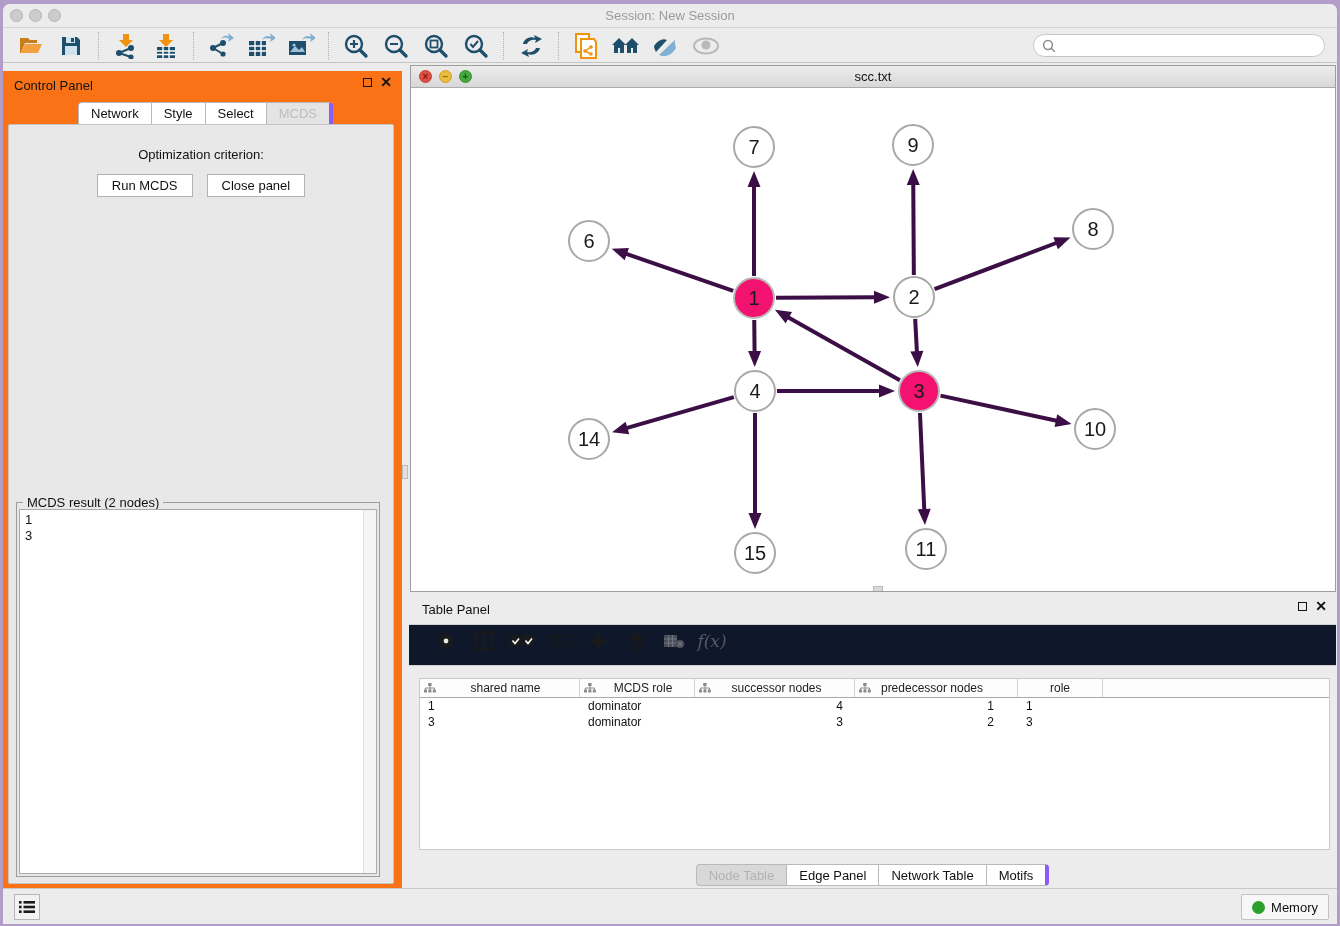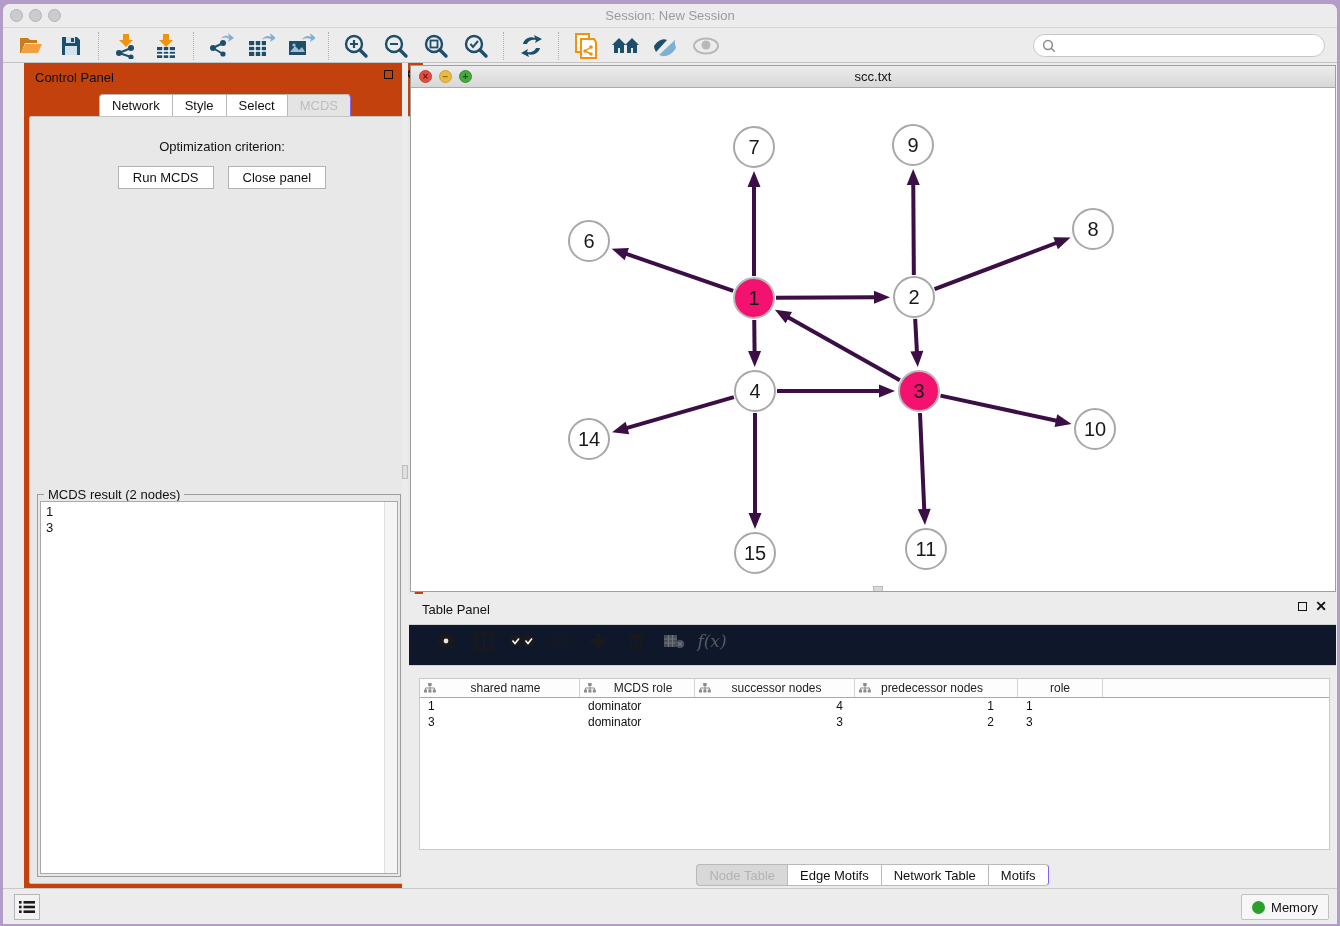--- a/index.html
+++ b/index.html
@@ -26,31 +26,31 @@
                border:1px solid #c6c6c6; border-radius:12px; display:flex; align-items:center; padding:0 8px; }
   .searchbox input { border:none; outline:none; flex:1; font-size:12px; margin-left:5px; background:transparent; }
 
   
   .main { position:absolute; left:0; right:0; top:59px; bottom:36px; }
   .vdivider { position:absolute; left:399px; top:0; bottom:0; width:6px; background:#ececec; }
   .vhandle { position:absolute; left:0; top:402px; width:6px; height:14px; background:#e0e0e0;
              border:1px solid #bdbdbd; }
 
   
-  .cpanel { position:absolute; left:0; top:0; width:399px; bottom:0; background:#c2410c;margin-left:21px; }
+  .cpanel { position:absolute; left:0; top:8px; width:399px; bottom:0; background:#f97316; }
   .panel-head { position:absolute; left:0; right:0; top:0; height:26px; }
   .panel-title { position:absolute; left:11px; top:7px; font-size:13px; color:#111; }
   .ph-btns { position:absolute; right:10px; top:7px; display:flex; gap:8px; align-items:center; }
   .float-ic { width:9px; height:9px; border:1.6px solid #111; display:inline-block; }
   .close-ic { font-size:14px; font-weight:bold; color:#111; line-height:9px; }
   .cp-tabs { position:absolute; left:75px; top:31px; display:flex; }
   .tab { font-size:13px; padding:3px 12px 4px; border:1px solid #b9b9b9; border-right:none;
          background:#fff; color:#111; }
   .tab:first-child { border-radius:4px 0 0 0; }
-  .tab:last-child { border-right:1px solid #8b5cf6; border-radius:0 4px 0 0; }
+  .tab:last-child { border-right:4px solid #8b5cf6; border-radius:0 4px 0 0; }
   .tab.sel { background:#e4e4e4; color:#bdbdbd; border-bottom-color:#e4e4e4; }
   .cp-content { position:absolute; left:5px; right:8px; top:53px; bottom:4px; background:#e8e8e8;
                 border:1px solid #c5c5c5; border-radius:2px; }
   .opt-label { margin-top:22px; text-align:center; font-size:13px; color:#111; }
   .dropdown { position:relative; margin:10px auto 0; width:312px; height:22px; background:#fff;
               border:1px solid #b2b2b2; border-radius:4px; font-size:13px; color:#111;
               display:flex; align-items:center; padding:0 22px 0 10px; }
   .dd-arrows { position:absolute; right:7px; top:3px; display:flex; flex-direction:column; gap:2px; }
   .dd-arrows i { display:block; width:0; height:0; border-left:4px solid transparent; border-right:4px solid transparent; }
   .dd-up { border-bottom:5px solid #555; }
@@ -521,21 +521,21 @@
                   <div class="td c0">3</div>
                   <div class="td c1">dominator</div>
                   <div class="td c2">3</div>
                   <div class="td c3">2</div>
                   <div class="td c4">3</div>
                 </div>
               </div>
         </div>
         <div class="tp-tabs" id="tbl-tabs">
               <div class="tab sel">Node Table</div>
-              <div class="tab">Edge Motifs</div>
+              <div class="tab">Edge Panel</div>
               <div class="tab">Network Table</div>
               <div class="tab">Motifs</div>
             </div>
       </div>
     </div>
   </div>
 
   <div class="statusbar">
     <span class="list-btn">
       <svg width="16" height="14" viewBox="0 0 16 14">

